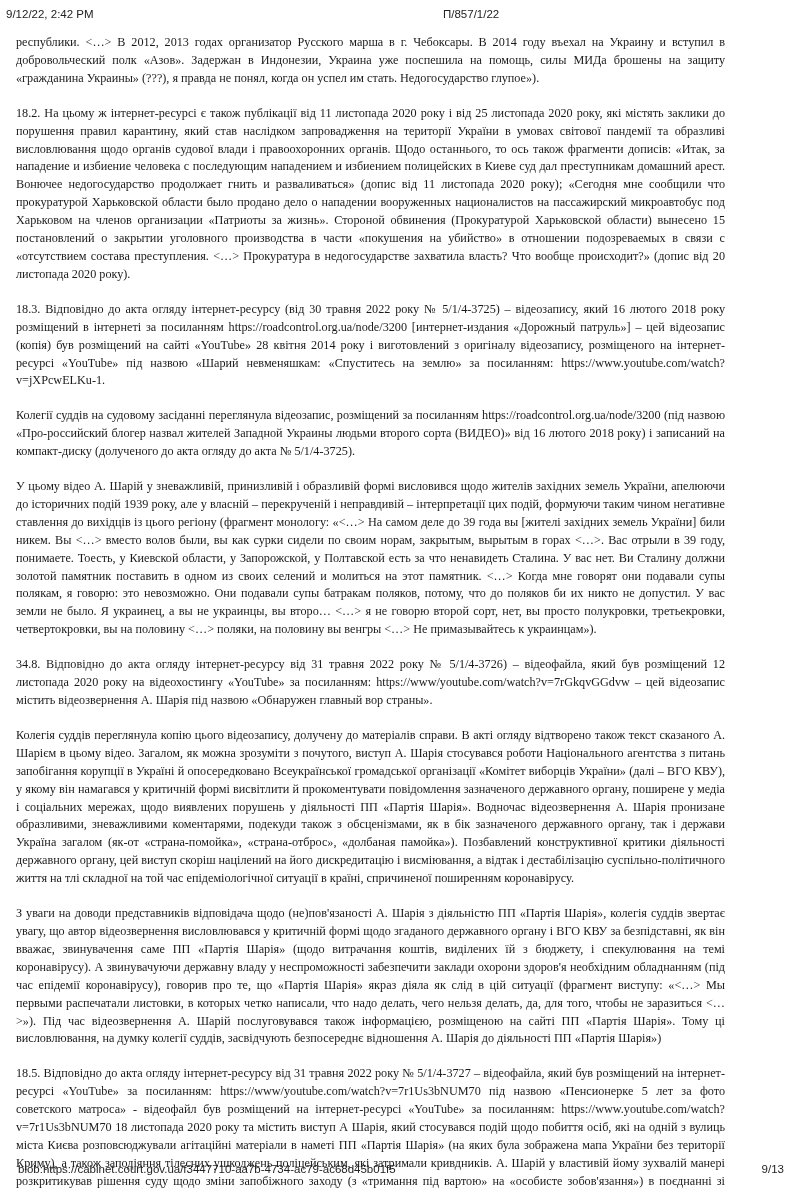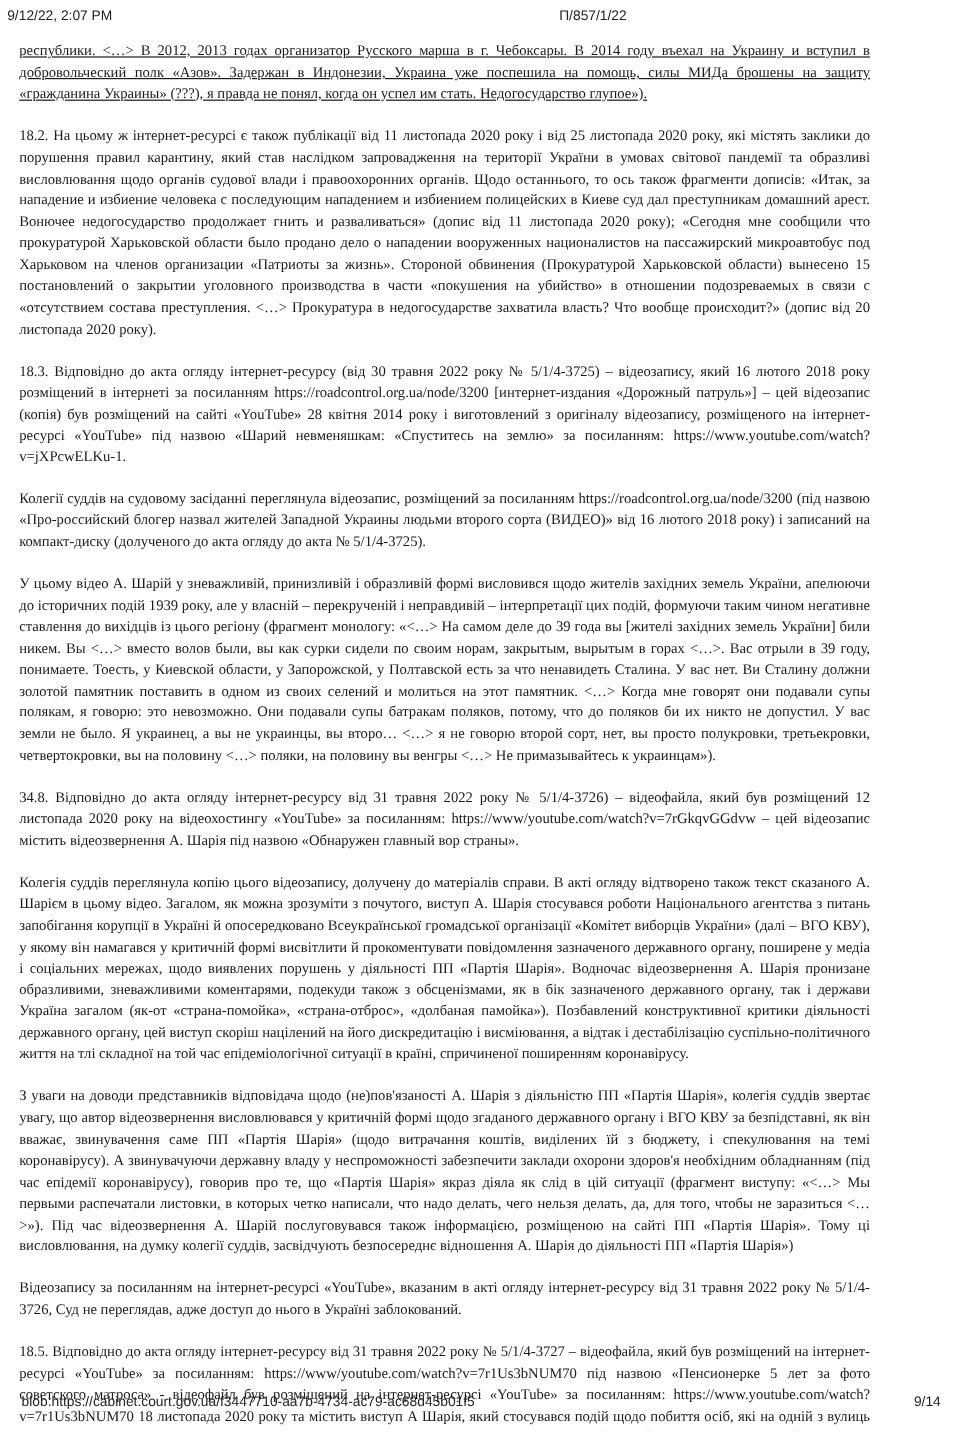--- a/index.html
+++ b/index.html
@@ -5,63 +5,62 @@
     html, body { margin: 0; padding: 0; background: #ffffff; }
     body {
       width: 800px; height: 1193px; position: relative; overflow: hidden;
       color: #1a1a1a;
     }
     .print-header {
       position: absolute; top: 8px; left: 6px; right: 6px; height: 16px;
       font-family: "Liberation Sans", sans-serif; font-size: 11.5px; color: #222;
     }
     .print-header .date { position: absolute; left: 0; top: 0; }
-    .print-header .title { position: absolute; left: 440px; top: 0; padding-left: 20px; }
+    .print-header .title { position: absolute; left: 417px; top: 0; padding-left: 20px; }
     .print-footer {
       position: absolute; top: 1163px; left: 6px; right: 6px; height: 16px;
       font-family: "Liberation Sans", sans-serif; font-size: 11.5px; color: #222;
     }
     .print-footer .url { position: absolute; left: 12px; top: 0; }
     .print-footer .page { position: absolute; right: 10px; top: 0; }
     .doc {
       position: absolute; top: 34px; left: 16px; width: 709px;
       font-family: "Liberation Serif", serif; font-size: 12.2px; line-height: 17.9px;
       text-align: justify; color: #1a1a1a;
     }
     .doc p { margin: 0 0 17px 0; }
-    .doc p.first { margin-bottom: 17px; text-decoration: underline; }
+    .doc p.first { margin-bottom: 17px; }
     .doc .num { font-weight: normal; }
   </style>
 </head>
 <body>
 
 <div class="print-header">
-  <span class="date">9/12/22, 2:07 PM</span>
+  <span class="date">9/12/22, 2:42 PM</span>
   <span class="title">П/857/1/22</span>
 </div>
 
 <div class="doc">
   <p class="first">республики. &lt;…&gt; В 2012, 2013 годах организатор Русского марша в г. Чебоксары. В 2014 году въехал на Украину и вступил в добровольческий полк «Азов». Задержан в Индонезии, Украина уже поспешила на помощь, силы МИДа брошены на защиту «гражданина Украины» (???), я правда не понял, когда он успел им стать. Недогосударство глупое»).</p>
 
   <p><span class="num">18.2.</span><span> На цьому ж інтернет-ресурсі є також публікації від 11 листопада 2020 року і від 25  листопада 2020 року, які містять заклики до порушення правил карантину, який став наслідком запровадження на території України в умовах світової пандемії та образливі висловлювання щодо органів судової влади і правоохоронних органів. Щодо останнього, то ось також фрагменти дописів: «Итак, за нападение и избиение человека с последующим нападением и избиением полицейских в Киеве суд дал преступникам домашний арест. Вонючее недогосударство продолжает гнить и разваливаться» (допис від 11 листопада 2020 року); «Сегодня мне сообщили что прокуратурой Харьковской области было продано дело о нападении вооруженных националистов на пассажирский микроавтобус под Харьковом на членов организации «Патриоты за жизнь». Стороной обвинения (Прокуратурой Харьковской области) вынесено 15 постановлений о закрытии уголовного производства в части «покушения на убийство» в отношении подозреваемых в связи с «отсутствием  состава преступления. &lt;…&gt; Прокуратура в недогосударстве захватила власть? Что вообще происходит?» (допис від 20 листопада 2020 року).</span></p>
 
   <p><span class="num">18.3.</span><span> Відповідно до акта огляду інтернет-ресурсу (від 30 травня 2022 року № 5/1/4-3725) – відеозапису, який 16 лютого 2018  року  розміщений в інтернеті за посиланням https://roadcontrol.org.ua/node/3200 [интернет-издания «Дорожный патруль»] – цей відеозапис (копія) був розміщений на сайті «YouTube» 28 квітня 2014  року і виготовлений з оригіналу відеозапису, розміщеного на інтернет-ресурсі «YouTube» під назвою «Шарий невменяшкам: «Спуститесь на землю» за посиланням: https://www.youtube.com/watch?v=jXPcwELKu-1.</span></p>
 
   <p>Колегії суддів на судовому засіданні переглянула відеозапис, розміщений за посиланням https://roadcontrol.org.ua/node/3200 (під назвою «Про-российский блогер назвал жителей Западной Украины людьми второго сорта (ВИДЕО)» від 16 лютого 2018 року) і записаний на компакт-диску (долученого до акта огляду до акта № 5/1/4-3725).</p>
 
   <p>У цьому відео А. Шарій у зневажливій, принизливій і образливій формі висловився щодо жителів західних земель України, апелюючи до історичних подій 1939 року, але у власній – перекрученій і неправдивій – інтерпретації цих подій, формуючи таким чином негативне ставлення до вихідців із цього регіону (фрагмент монологу: «&lt;…&gt; На самом деле до 39 года вы [жителі західних земель України] били никем. Вы &lt;…&gt; вместо волов были, вы как сурки сидели по своим норам, закрытым, вырытым в горах &lt;…&gt;. Вас отрыли в 39 году, понимаете. Тоесть, у Киевской области, у Запорожской, у Полтавской есть за что ненавидеть Сталина. У вас нет. Ви Сталину должни золотой памятник поставить в одном из своих селений и молиться на этот памятник. &lt;…&gt; Когда мне говорят они подавали супы полякам, я говорю: это невозможно. Они подавали супы батракам поляков, потому, что до поляков би их никто не допустил. У вас земли не было. Я украинец, а вы не украинцы, вы второ… &lt;…&gt; я не говорю второй сорт, нет, вы просто полукровки, третьекровки, четвертокровки, вы на половину &lt;…&gt; поляки, на половину вы венгры &lt;…&gt; Не примазывайтесь к украинцам»).</p>
 
   <p><span class="num">34.8.</span><span> Відповідно до акта огляду інтернет-ресурсу від 31 травня 2022 року  №  5/1/4-3726) – відеофайла, який був розміщений 12 листопада 2020 року на відеохостингу «YouTube» за посиланням: https://www/youtube.com/watch?v=7rGkqvGGdvw – цей відеозапис містить відеозвернення А. Шарія під назвою «Обнаружен главный вор страны».</span></p>
 
   <p>Колегія суддів переглянула копію цього відеозапису, долучену до матеріалів справи. В акті огляду відтворено також текст сказаного А. Шарієм в цьому відео. Загалом, як можна зрозуміти з почутого, виступ А. Шарія стосувався роботи Національного агентства з питань запобігання корупції в Україні й опосередковано Всеукраїнської громадської організації «Комітет виборців України» (далі – ВГО КВУ), у якому він намагався у критичній формі висвітлити й прокоментувати повідомлення зазначеного державного органу, поширене у медіа і соціальних мережах, щодо виявлених порушень у діяльності ПП «Партія Шарія». Водночас відеозвернення А.  Шарія пронизане образливими, зневажливими коментарями, подекуди також з обсценізмами, як в бік зазначеного державного органу, так і держави Україна загалом (як-от «страна-помойка», «страна-отброс», «долбаная памойка»). Позбавлений конструктивної критики діяльності державного органу, цей виступ скоріш націлений на його дискредитацію і висміювання, а відтак і дестабілізацію суспільно-політичного життя на тлі складної на той час епідеміологічної ситуації в країні, спричиненої поширенням коронавірусу.</p>
 
   <p>З уваги на доводи представників відповідача щодо (не)пов'язаності А. Шарія з діяльністю ПП «Партія Шарія», колегія суддів звертає увагу, що автор відеозвернення висловлювався у критичній формі щодо згаданого державного органу і ВГО КВУ за безпідставні, як він вважає, звинувачення саме ПП «Партія Шарія» (щодо витрачання коштів, виділених їй з бюджету, і спекулювання на темі коронавірусу). А звинувачуючи державну владу у неспроможності забезпечити заклади охорони здоров'я необхідним обладнанням (під час епідемії коронавірусу), говорив про те, що «Партія Шарія» якраз діяла як слід в цій ситуації (фрагмент виступу: «&lt;…&gt; Мы первыми распечатали листовки, в которых четко написали, что надо делать, чего нельзя делать, да, для того, чтобы не заразиться &lt;…&gt;»). Під час відеозвернення А.  Шарій послуговувався також інформацією, розміщеною на сайті ПП «Партія Шарія». Тому ці висловлювання, на думку колегії суддів, засвідчують безпосереднє відношення А.  Шарія до діяльності ПП «Партія Шарія»)</p>
 
-  <p>Відеозапису за посиланням на інтернет-ресурсі «YouTube», вказаним в акті огляду інтернет-ресурсу від 31 травня 2022 року № 5/1/4-3726, Суд не переглядав, адже доступ до нього в Україні заблокований.</p>
 
   <p><span class="num">18.5.</span><span> Відповідно до акта огляду інтернет-ресурсу від 31 травня 2022 року  №  5/1/4-3727 – відеофайла, який був розміщений на інтернет-ресурсі «YouTube» за посиланням: https://www/youtube.com/watch?v=7r1Us3bNUM70 під назвою «Пенсионерке 5 лет за фото советского матроса» - відеофайл був розміщений на інтернет-ресурсі «YouTube» за посиланням: https://www.youtube.com/watch?v=7r1Us3bNUM70 18 листопада 2020  року та містить виступ А Шарія, який стосувався подій щодо побиття осіб, які на одній з вулиць міста Києва розповсюджували агітаційні матеріали в наметі ПП «Партія Шарія» (на яких була зображена мапа України без території Криму), а також заподіяння тілесних ушкоджень поліцейським, які затримали кривдників. А. Шарій у властивій йому зухвалій манері розкритикував рішення суду щодо зміни запобіжного заходу (з «тримання під вартою» на «особисте зобов'язання») в поєднанні зі звинуваченнями у «замовності» такого рішення і його незаконності, відтак у потуранні з боку «влади» беззаконню і безкарності, уособленням якої він вважає Президента України Зеленського В. О. Наприкінці А. Шарій розповів про пенсіонерку, яку притягли до кримінальної відповідальності за поширення фото у соціальних мережах.</span></p>
 
 </div>
 
 <div class="print-footer">
   <span class="url">blob:https://cabinet.court.gov.ua/f3447710-aa7b-4734-ac79-ac68d45b01f5</span>
-  <span class="page">9/14</span>
+  <span class="page">9/13</span>
 </div>
 
 </body></html>

